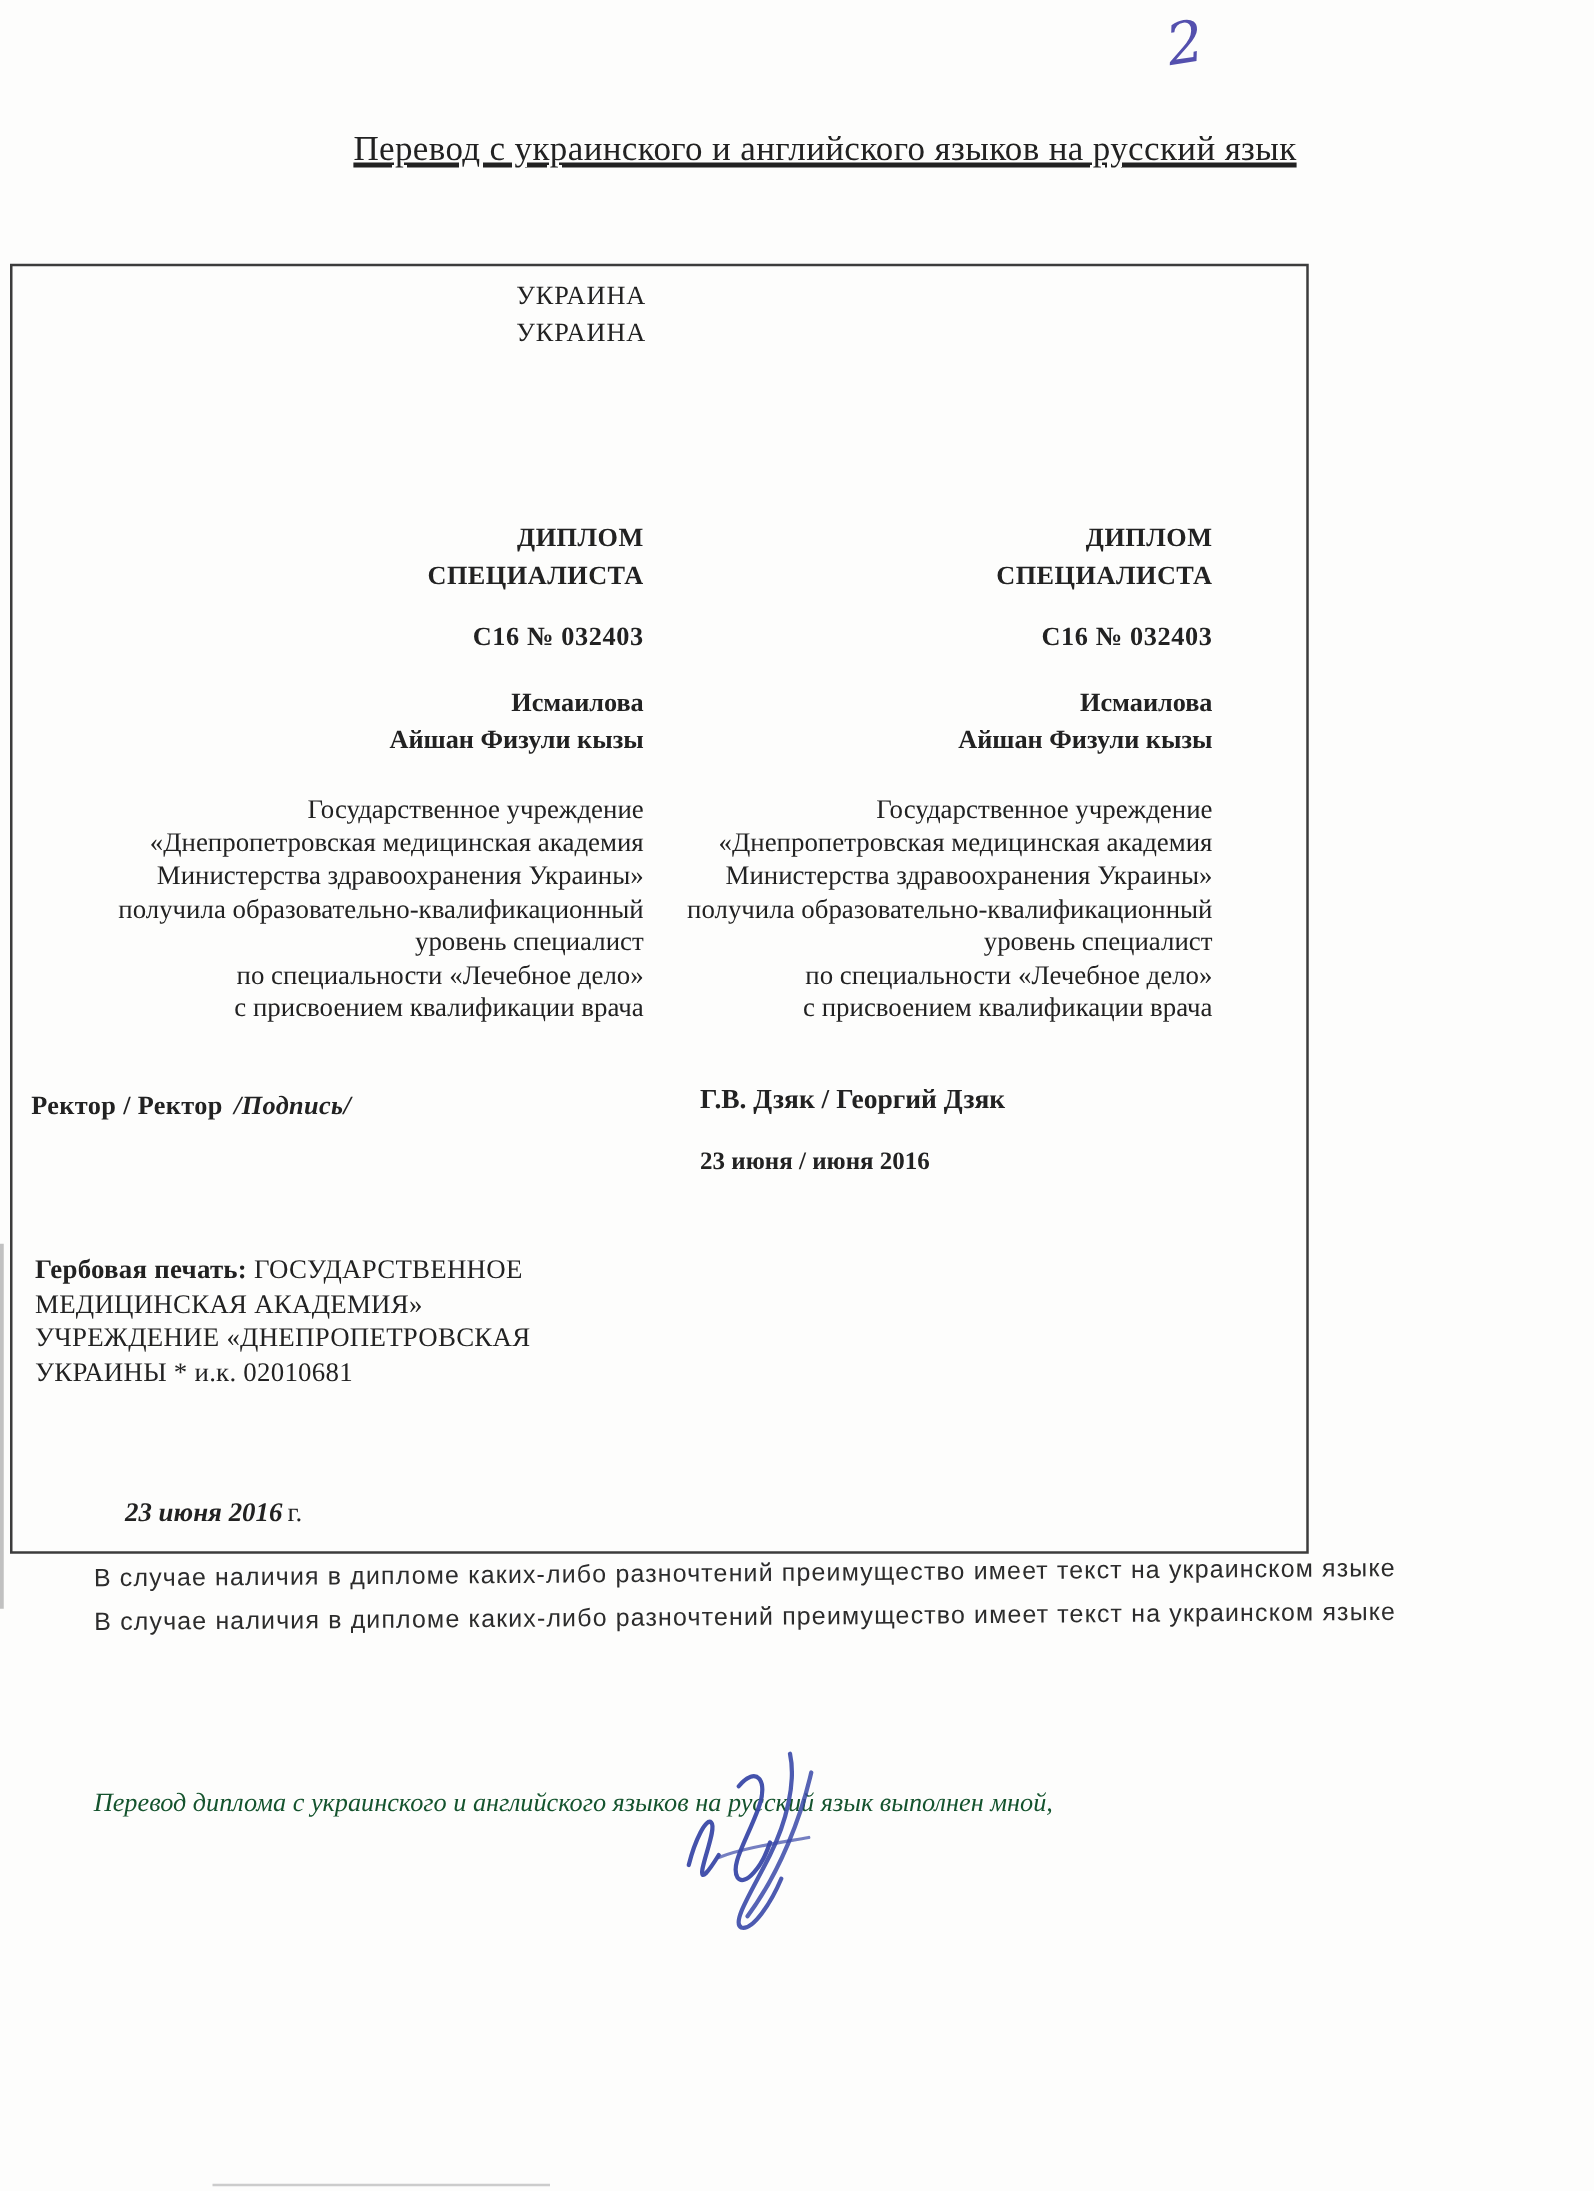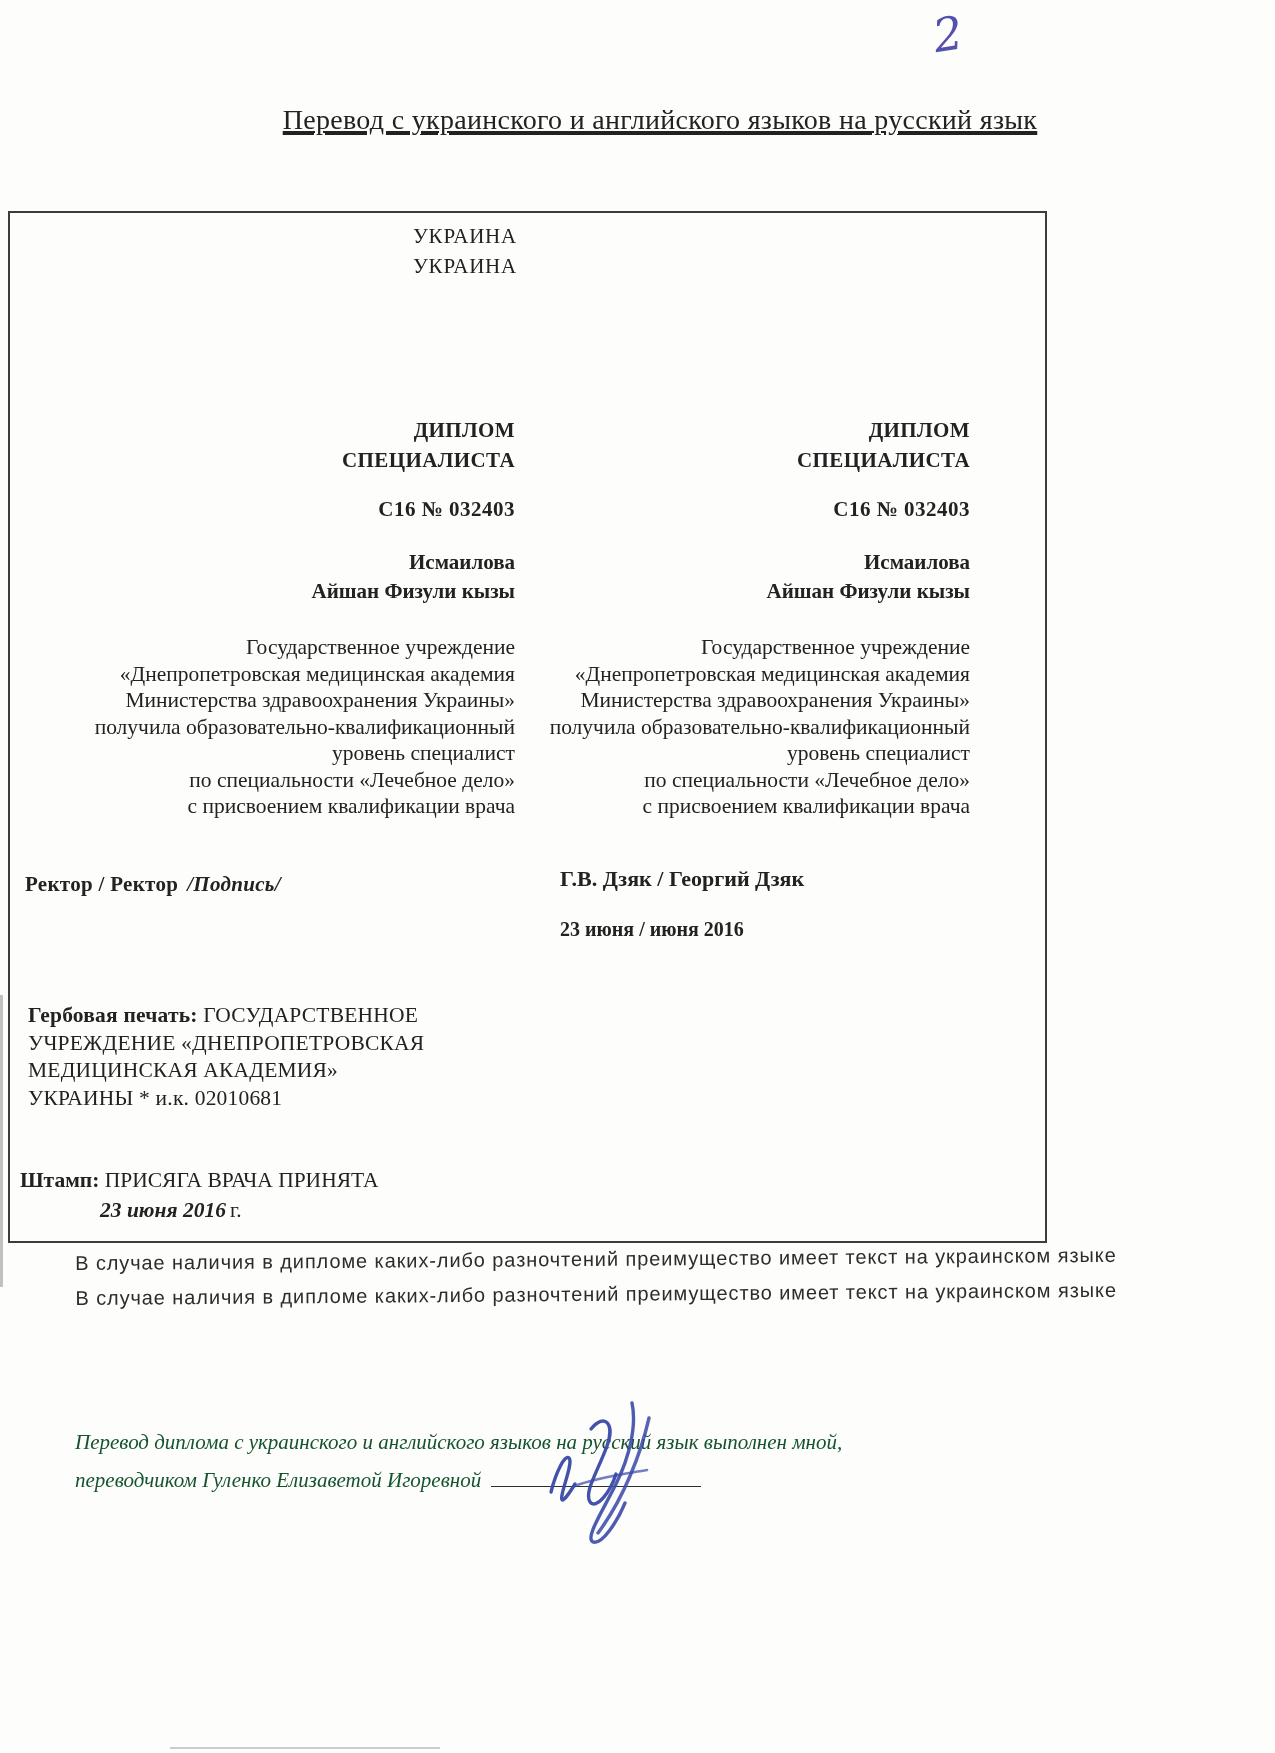--- a/index.html
+++ b/index.html
@@ -160,40 +160,36 @@
 
   <div class="abs rector-line">
     <span>Ректор / Ректор</span><span class="sign-note">/Подпись/</span>
   </div>
 
   <div class="abs dzyak-name">Г.В. Дзяк / Георгий Дзяк</div>
   <div class="abs dzyak-date">23 июня / июня 2016</div>
 
   <div class="abs seal-block">
     <div><span class="bold">Гербовая печать:</span><span> ГОСУДАРСТВЕННОЕ</span></div>
+    <div>МЕДИЦИНСКАЯ АКАДЕМИЯ»</div>
     <div>УЧРЕЖДЕНИЕ «ДНЕПРОПЕТРОВСКАЯ</div>
-    <div>МЕДИЦИНСКАЯ АКАДЕМИЯ»</div>
     <div>УКРАИНЫ * и.к. 02010681</div>
   </div>
 
-  <div class="abs stamp-line1">
-    <span class="bold">Штамп:</span><span> ПРИСЯГА ВРАЧА ПРИНЯТА</span>
-  </div>
   <div class="abs stamp-line2">
     <span class="stamp-date">23 июня 2016</span><span class="stamp-suffix">г.</span>
   </div>
 
   <div class="abs disclaimer-wrap">
     <div class="disclaimer">В случае наличия в дипломе каких-либо разночтений преимущество имеет текст на украинском языке</div>
     <div class="disclaimer">В случае наличия в дипломе каких-либо разночтений преимущество имеет текст на украинском языке</div>
   </div>
 
   <div class="abs translator">
     <div>Перевод диплома с украинского и английского языков на русский язык выполнен мной,</div>
-    <div class="line2"><span>переводчиком Гуленко Елизаветой Игоревной</span><span class="sig-underline"></span></div>
   </div>
 
   <svg class="abs signature-svg" width="150" height="155" viewBox="0 0 150 155">
     <g fill="none" stroke="#3a49a8" stroke-width="3.4" stroke-linecap="round" stroke-linejoin="round">
       <path d="M16,96 C21,76 30,58 34,62 C38,66 29,88 27,99 C25,110 32,101 40,88" opacity="0.95"></path>
       <path d="M56,33 C70,16 80,28 72,50 C62,77 49,96 55,106 C61,114 75,97 81,78" opacity="0.95"></path>
       <path d="M97,7 C102,30 94,62 81,88 C66,118 50,142 58,146 C67,149 82,126 90,107" opacity="0.9"></path>
       <path d="M114,22 C106,57 89,102 63,137" opacity="0.85"></path>
       <path d="M40,90 C60,82 90,78 112,74" opacity="0.7" stroke-width="2.6"></path>
     </g>

